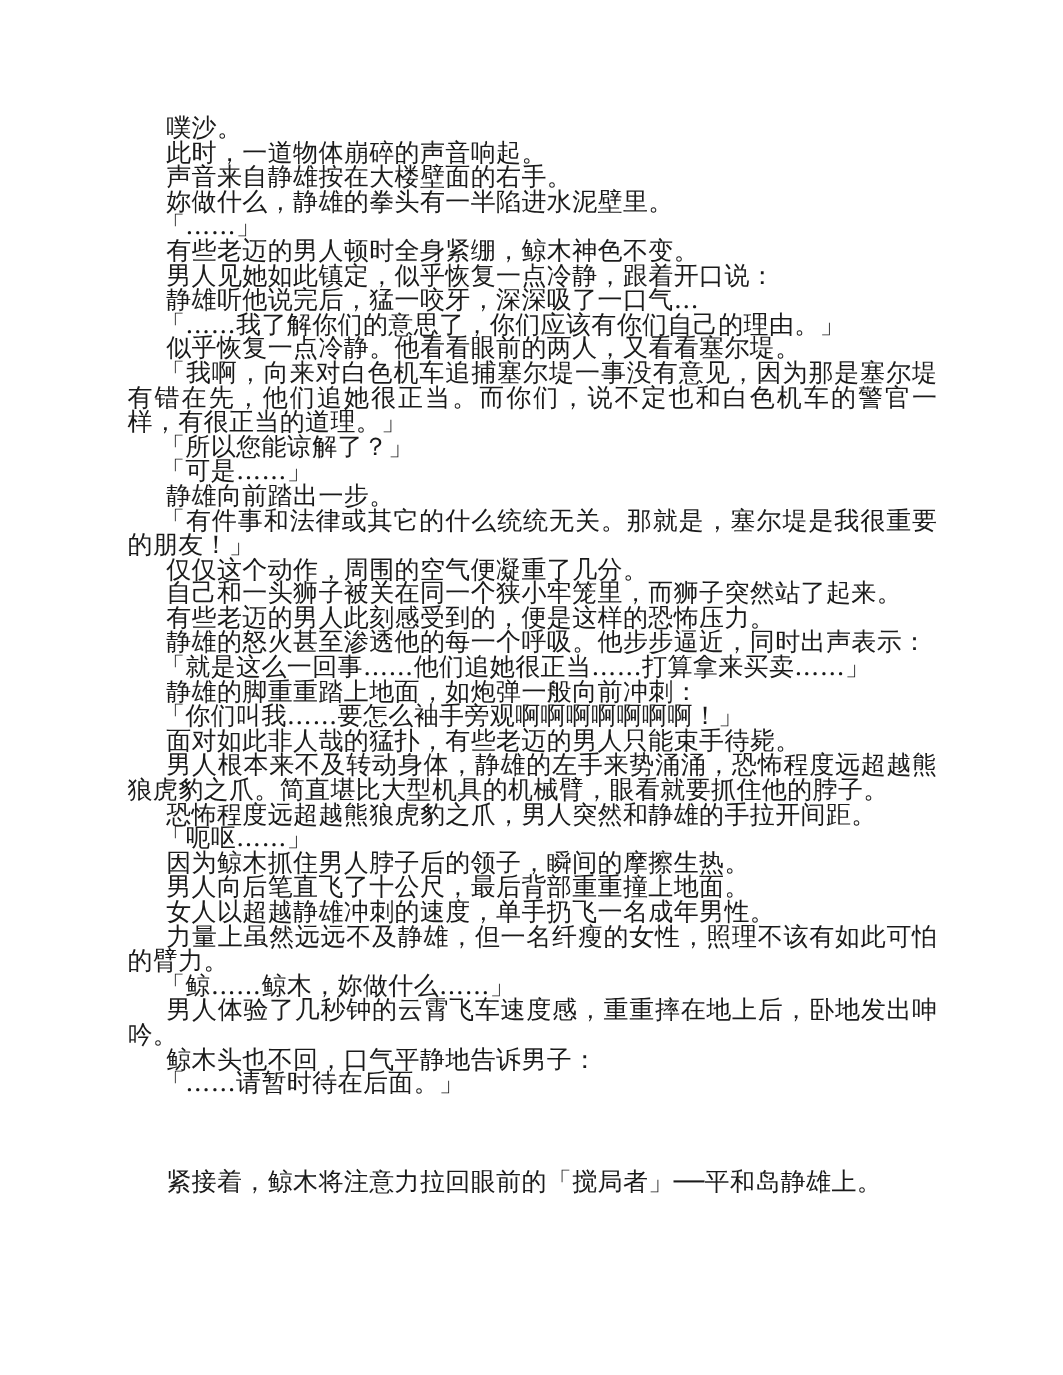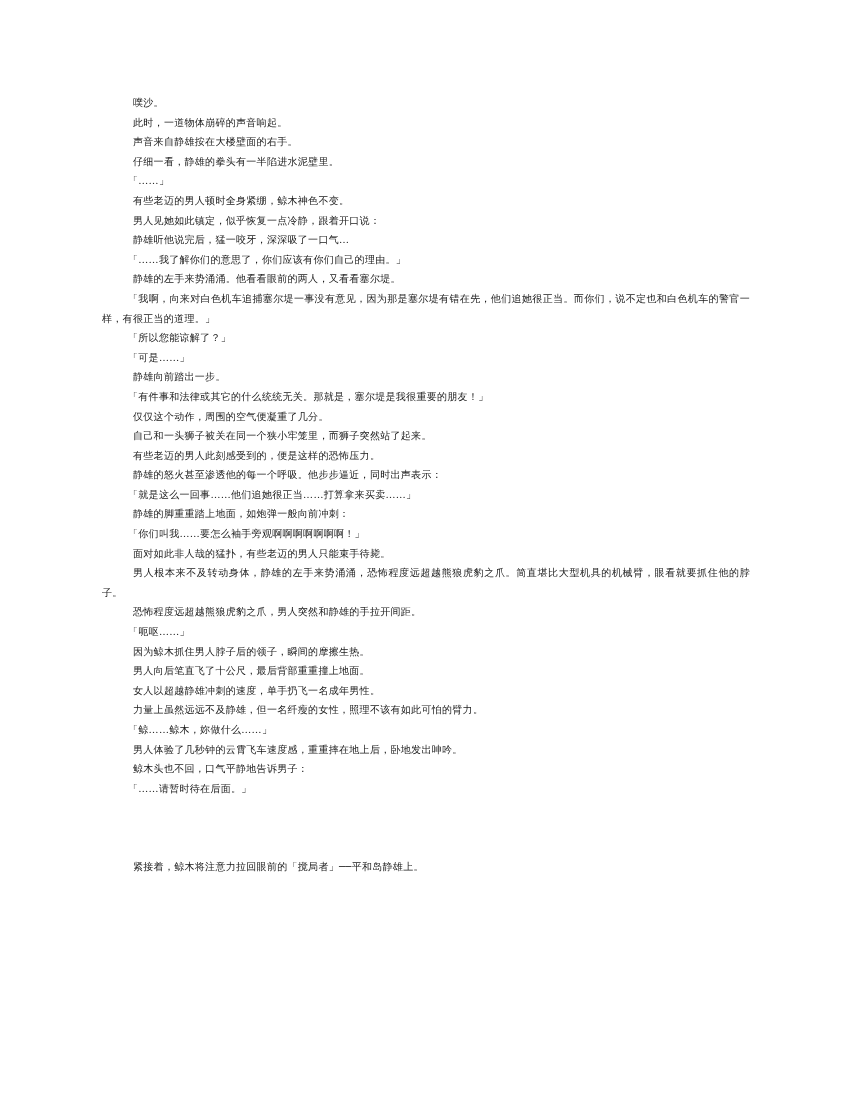--- a/index.html
+++ b/index.html
@@ -3,43 +3,43 @@
 <meta charset="utf-8">
 <style>
   html, body { margin: 0; padding: 0; background: #ffffff; }
   body { width: 850px; height: 1100px; position: relative; overflow: hidden; }
   .page {
     position: absolute;
     left: 102px;
     top: 93px;
     width: 648px;
     font-family: "DejaVu Serif", "Liberation Serif", serif;
-    font-size: 10px;
+    font-size: 20px;
     line-height: 19.6px;
     color: #1a1a1a;
   }
   .para { margin: 0; text-indent: 31px; text-align: justify; letter-spacing: 0.3px; }
   .para.dialog { text-indent: 26px; }
   .spacer { height: 58.8px; }
 </style>
 </head>
 <body>
 
 <div class="page">
   <div>
     <p class="para">噗沙。</p>
     <p class="para">此时，一道物体崩碎的声音响起。</p>
     <p class="para">声音来自静雄按在大楼壁面的右手。</p>
-    <p class="para">仔细一看，静雄的拳头有一半陷进水泥壁里。</p>
+    <p class="para">妳做什么，静雄的拳头有一半陷进水泥壁里。</p>
     <p class="para dialog">「……」</p>
     <p class="para">有些老迈的男人顿时全身紧绷，鲸木神色不变。</p>
     <p class="para">男人见她如此镇定，似乎恢复一点冷静，跟着开口说：</p>
     <p class="para">静雄听他说完后，猛一咬牙，深深吸了一口气…</p>
     <p class="para dialog">「……我了解你们的意思了，你们应该有你们自己的理由。」</p>
-    <p class="para">静雄的左手来势涌涌。他看看眼前的两人，又看看塞尔堤。</p>
+    <p class="para">似乎恢复一点冷静。他看看眼前的两人，又看看塞尔堤。</p>
     <p class="para dialog">「我啊，向来对白色机车追捕塞尔堤一事没有意见，因为那是塞尔堤有错在先，他们追她很正当。而你们，说不定也和白色机车的警官一样，有很正当的道理。」</p>
     <p class="para dialog">「所以您能谅解了？」</p>
     <p class="para dialog">「可是……」</p>
     <p class="para">静雄向前踏出一步。</p>
     <p class="para dialog">「有件事和法律或其它的什么统统无关。那就是，塞尔堤是我很重要的朋友！」</p>
     <p class="para">仅仅这个动作，周围的空气便凝重了几分。</p>
     <p class="para">自己和一头狮子被关在同一个狭小牢笼里，而狮子突然站了起来。</p>
     <p class="para">有些老迈的男人此刻感受到的，便是这样的恐怖压力。</p>
     <p class="para">静雄的怒火甚至渗透他的每一个呼吸。他步步逼近，同时出声表示：</p>
     <p class="para dialog">「就是这么一回事……他们追她很正当……打算拿来买卖……」</p>

